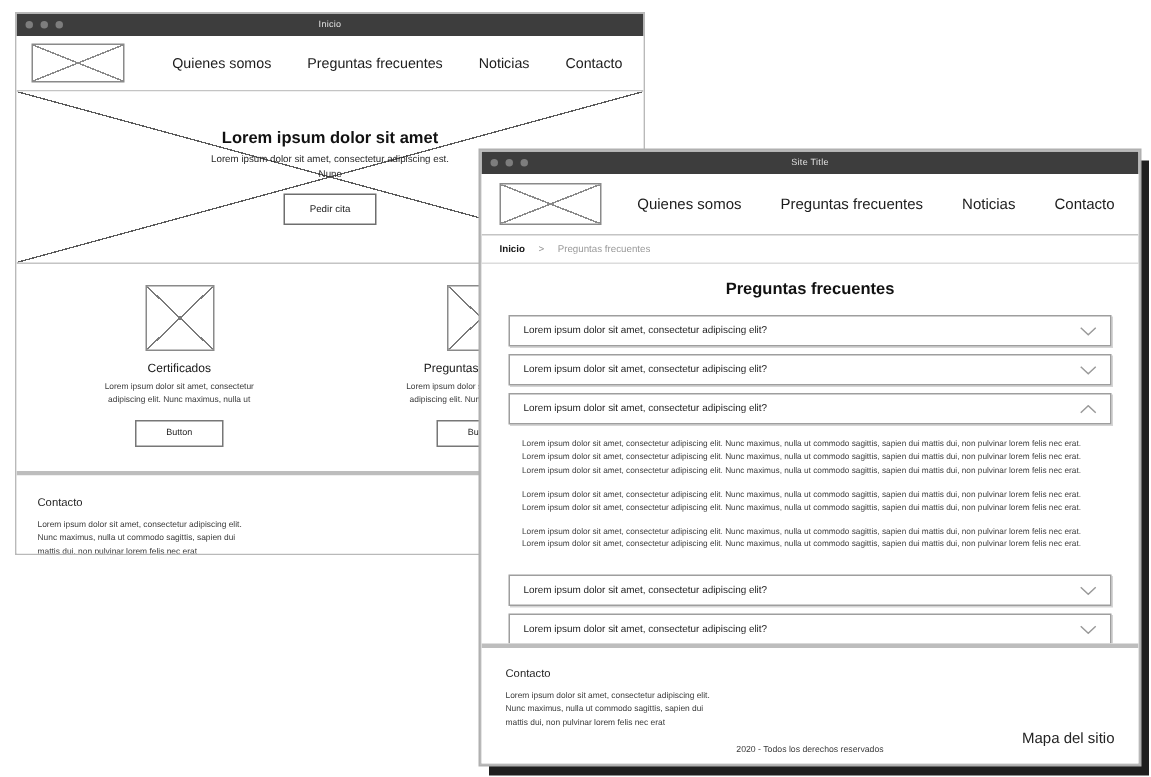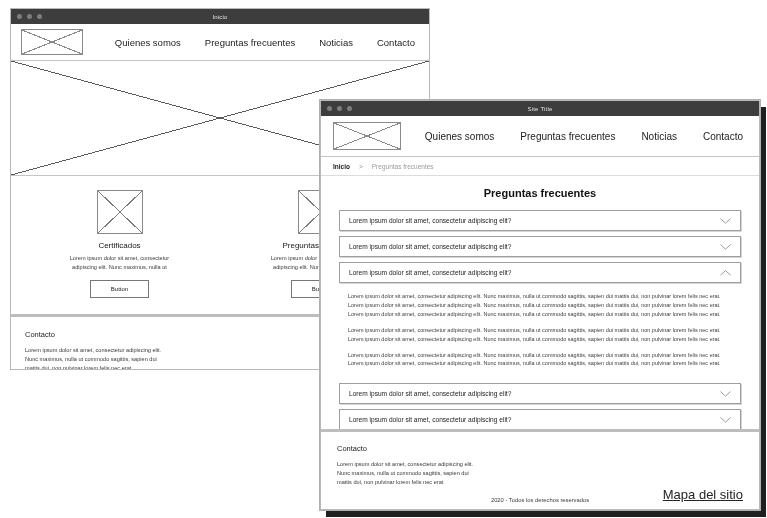--- a/index.html
+++ b/index.html
@@ -122,21 +122,21 @@
   .card-title { font-size: 8px; color: #161616; margin-top: 7px; white-space: nowrap; }
   .card-text { font-size: 5.6px; color: #3a3a3a; line-height: 1.55; margin-top: 4px; padding: 0 6px; }
   .card-btn {
     display: inline-block; border: 1px solid #777; background: #fff;
     font-size: 6px; color: #1b1b1b; padding: 5px 20px; margin-top: 9px; cursor: pointer;
   }
 
   .sitefoot { background: #fff; padding: 13px 14px 6px; position: relative; }
   .foot-title { font-size: 7.5px; color: #242424; }
   .foot-addr { font-size: 5.6px; color: #3a3a3a; line-height: 1.6; margin-top: 7px; width: 140px; }
-  .foot-map { position: absolute; right: 16px; font-size: 13px; color: #242424; cursor: pointer; text-decoration: underline; }
+  .foot-map { position: absolute; right: 16px; font-size: 10px; color: #242424; cursor: pointer; }
   .foot-copy { text-align: center; font-size: 5.8px; color: #3a3a3a; margin-top: 10px; }
 
   
   #front-window {
     left: 320px; top: 100px; width: 440px; height: 410px;
     box-shadow: 0 0 0 1px #b0b0b0, 6px 7px 0 0 rgba(0,0,0,0.88);
     display: flex; flex-direction: column;
   }
   #front-window .sitehead { padding: 6px 12px; }
   #front-window .logo-box { width: 68px; height: 28px; }
@@ -193,20 +193,25 @@
       <nav class="navlinks">
         <span class="navlink">Quienes somos</span>
         <span class="navlink">Preguntas frecuentes</span>
         <span class="navlink">Noticias</span>
         <span class="navlink">Contacto</span>
       </nav>
     </div>
 
     <div class="hero">
       <div class="cross"></div>
+      <div class="hero-inner">
+        <div class="hero-title">Lorem ipsum dolor sit amet</div>
+        <div class="hero-sub">Lorem ipsum dolor sit amet, consectetur adipiscing est. Nunc</div>
+        <div class="wf-btn">Pedir cita</div>
+      </div>
     </div>
 
     <div class="cards">
       <div class="card">
         <div class="card-img"></div>
         <div class="card-title">Certificados</div>
         <div class="card-text">Lorem ipsum dolor sit amet, consectetur adipiscing elit. Nunc maximus, nulla ut</div>
         <div class="card-btn">Button</div>
       </div>
       <div class="card">

